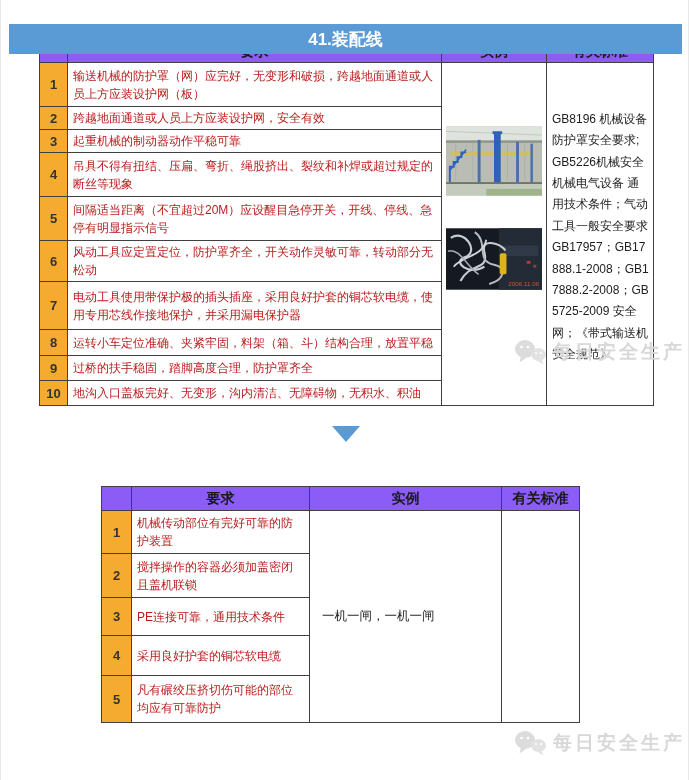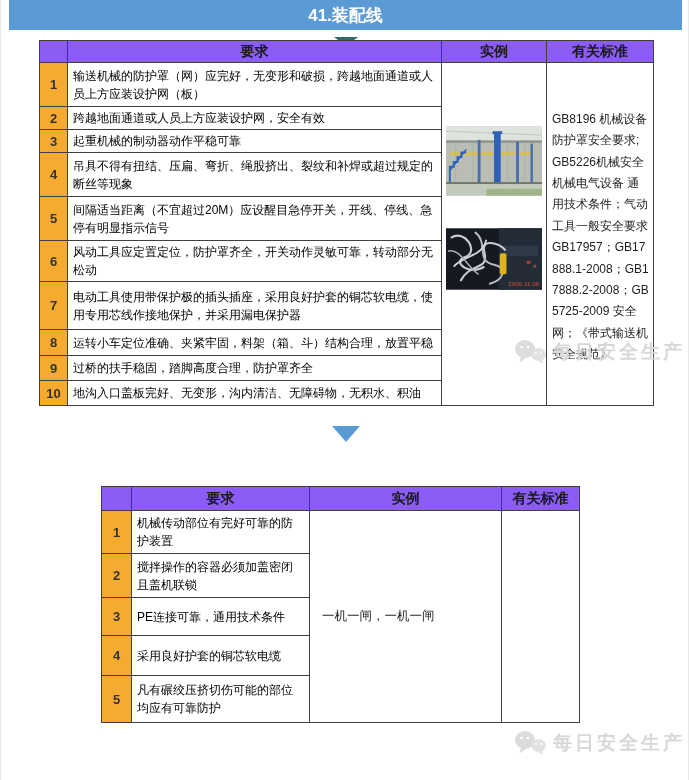--- a/index.html
+++ b/index.html
@@ -7,21 +7,21 @@
   .page {
     position:relative; width:689px; height:780px; background:#ffffff;
     font-family:"Liberation Sans","DejaVu Sans",sans-serif;
     overflow:hidden; border-left:1px solid #e8e8e8; border-right:1px solid #e8e8e8;
   }
   .banner {
     position:absolute; left:8px; width:673px; height:30px; background:#5b9bd5;
     color:#ffffff; font-weight:bold; font-size:17px;
     display:flex; align-items:center; justify-content:center; z-index:2;
   }
-  .banner41 { top:0; }
+  .banner41 { top:24px; }
   .banner42 { top:396px; }
   .notch41 {
     position:absolute; top:37px; left:333px; width:0; height:0; z-index:0;
     border-left:12px solid transparent; border-right:12px solid transparent;
     border-top:9px solid #2e6b72;
   }
   .arrow42 {
     position:absolute; top:426px; left:331px; width:0; height:0; z-index:2;
     border-left:14px solid transparent; border-right:14px solid transparent;
     border-top:16px solid #5b9bd5;
@@ -34,21 +34,21 @@
     background:#8b5cf6; color:#1a1a1a; font-weight:bold; font-size:14px;
     text-align:center; vertical-align:middle;
   }
   .t1 thead tr { height:22px; }
   .t2 thead tr { height:24px; }
   td.num {
     background:#f5ab2f; color:#333333; font-weight:bold; font-size:13px;
     text-align:center; vertical-align:middle;
   }
   td.req {
-    font-size:12px; color:#000000; line-height:1.5; padding:2px 5px;
+    font-size:12px; color:#b91c1c; line-height:1.5; padding:2px 5px;
     vertical-align:middle; word-break:break-all;
   }
   td.ex-merged { vertical-align:top; padding:0; }
   .photos { display:flex; flex-direction:column; align-items:center; padding-top:62px; gap:30px; }
   .photo svg { display:block; }
   td.std-merged {
     vertical-align:top; font-size:12px; color:#1d1d1d; line-height:1.78;
     padding:46px 4px 0 5px; word-break:break-all;
   }
   td.ex2 { font-size:12.5px; color:#262626; vertical-align:middle; padding-left:12px; }

